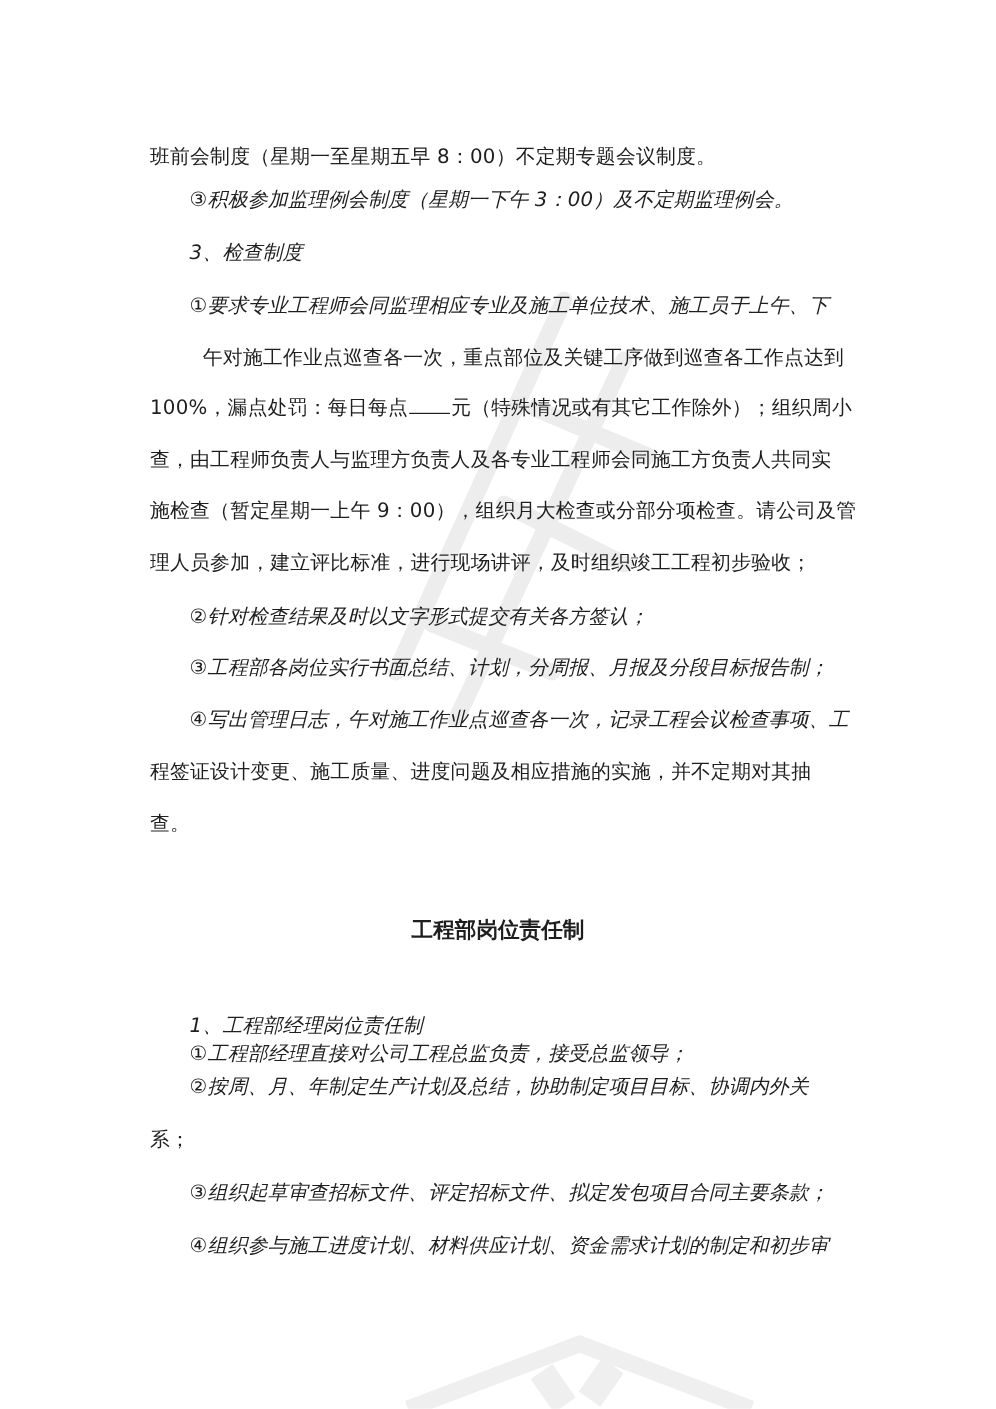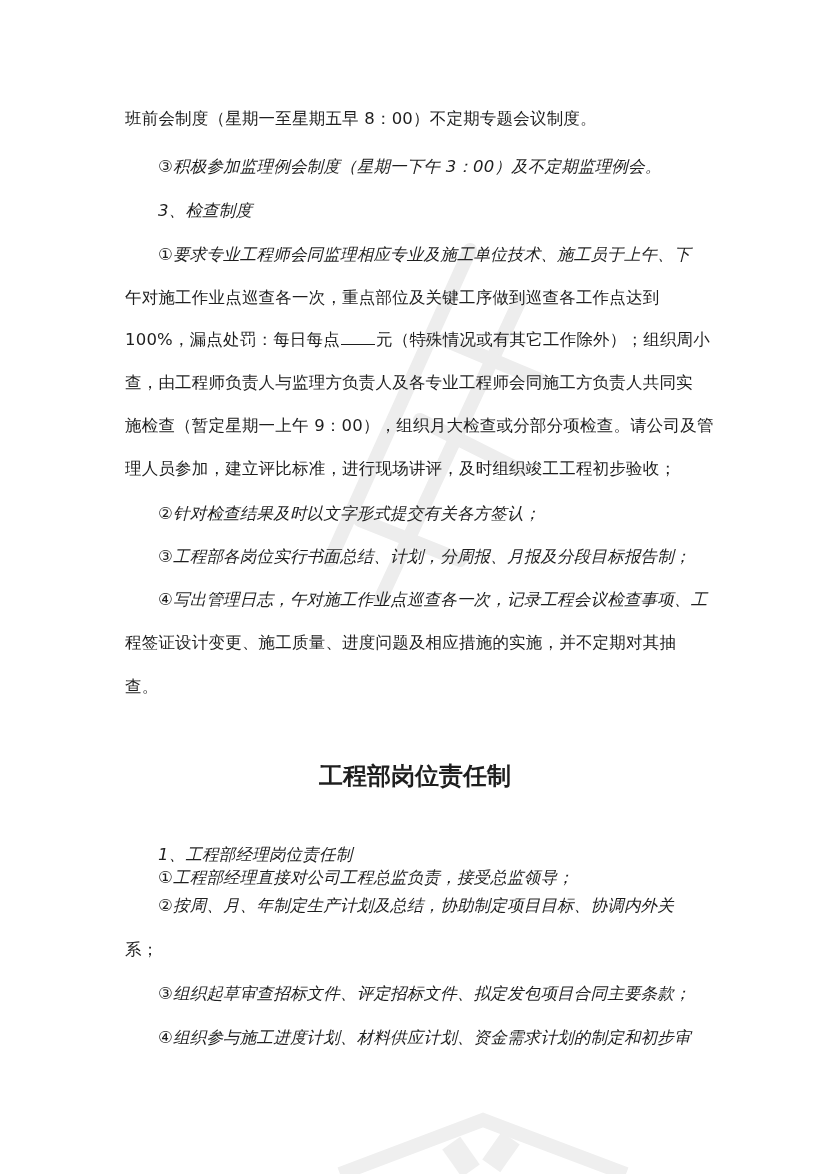--- a/index.html
+++ b/index.html
@@ -34,21 +34,21 @@
     letter-spacing: 0.2px;
     z-index: 1;
   }
   .flush { left: 125px; }
   .indent { left: 158px; font-style: italic; }
   .heading {
     position: absolute;
     left: 0;
     width: 830px;
     text-align: center;
-    font-size: 24px;
+    font-size: 18px;
     font-weight: bold;
     line-height: 24px;
     z-index: 1;
   }
   .blank {
     display: inline-block;
     width: 34px;
     border-bottom: 1px solid #1e1e1e;
     height: 14px;
     vertical-align: baseline;
@@ -70,28 +70,28 @@
     </g>
     <g fill="none" stroke="#efefef" stroke-width="14">
       <path d="M340 1174 L483 1120 L626 1174"></path>
     </g>
     <g fill="#efefef">
       <rect x="450" y="1140" width="22" height="34" transform="rotate(-35 461 1157)"></rect>
       <rect x="490" y="1135" width="22" height="34" transform="rotate(35 501 1152)"></rect>
     </g>
   </svg>
 
-  <div class="line flush" style="top:108px;">班前会制度（星期一至星期五早 8：00）不定期专题会议制度。</div>
+  <div class="line flush" style="top:120px;">班前会制度（星期一至星期五早 8：00）不定期专题会议制度。</div>
 
   <div class="line indent" style="top:156px;">③积极参加监理例会制度（星期一下午 3：00）及不定期监理例会。</div>
 
   <div class="line indent" style="top:200px;">3、检查制度</div>
 
   <div class="line indent" style="top:244px;">①要求专业工程师会同监理相应专业及施工单位技术、施工员于上午、下</div>
-  <div class="line flush" style="top:287px;">午对施工作业点巡查各一次，重点部位及关键工序做到巡查各工作点达到</div>
+  <div class="line flush" style="top:287px;margin-left:44px;">午对施工作业点巡查各一次，重点部位及关键工序做到巡查各工作点达到</div>
   <div class="line flush" style="top:329px;">
     <span>100%，漏点处罚：每日每点</span><span class="blank"></span><span>元（特殊情况或有其它工作除外）；组织周小</span>
   </div>
   <div class="line flush" style="top:372px;">查，由工程师负责人与监理方负责人及各专业工程师会同施工方负责人共同实</div>
   <div class="line flush" style="top:415px;">施检查（暂定星期一上午 9：00），组织月大检查或分部分项检查。请公司及管</div>
   <div class="line flush" style="top:458px;">理人员参加，建立评比标准，进行现场讲评，及时组织竣工工程初步验收；</div>
 
   <div class="line indent" style="top:503px;">②针对检查结果及时以文字形式提交有关各方签认；</div>
 
   <div class="line indent" style="top:546px;">③工程部各岗位实行书面总结、计划，分周报、月报及分段目标报告制；</div>

